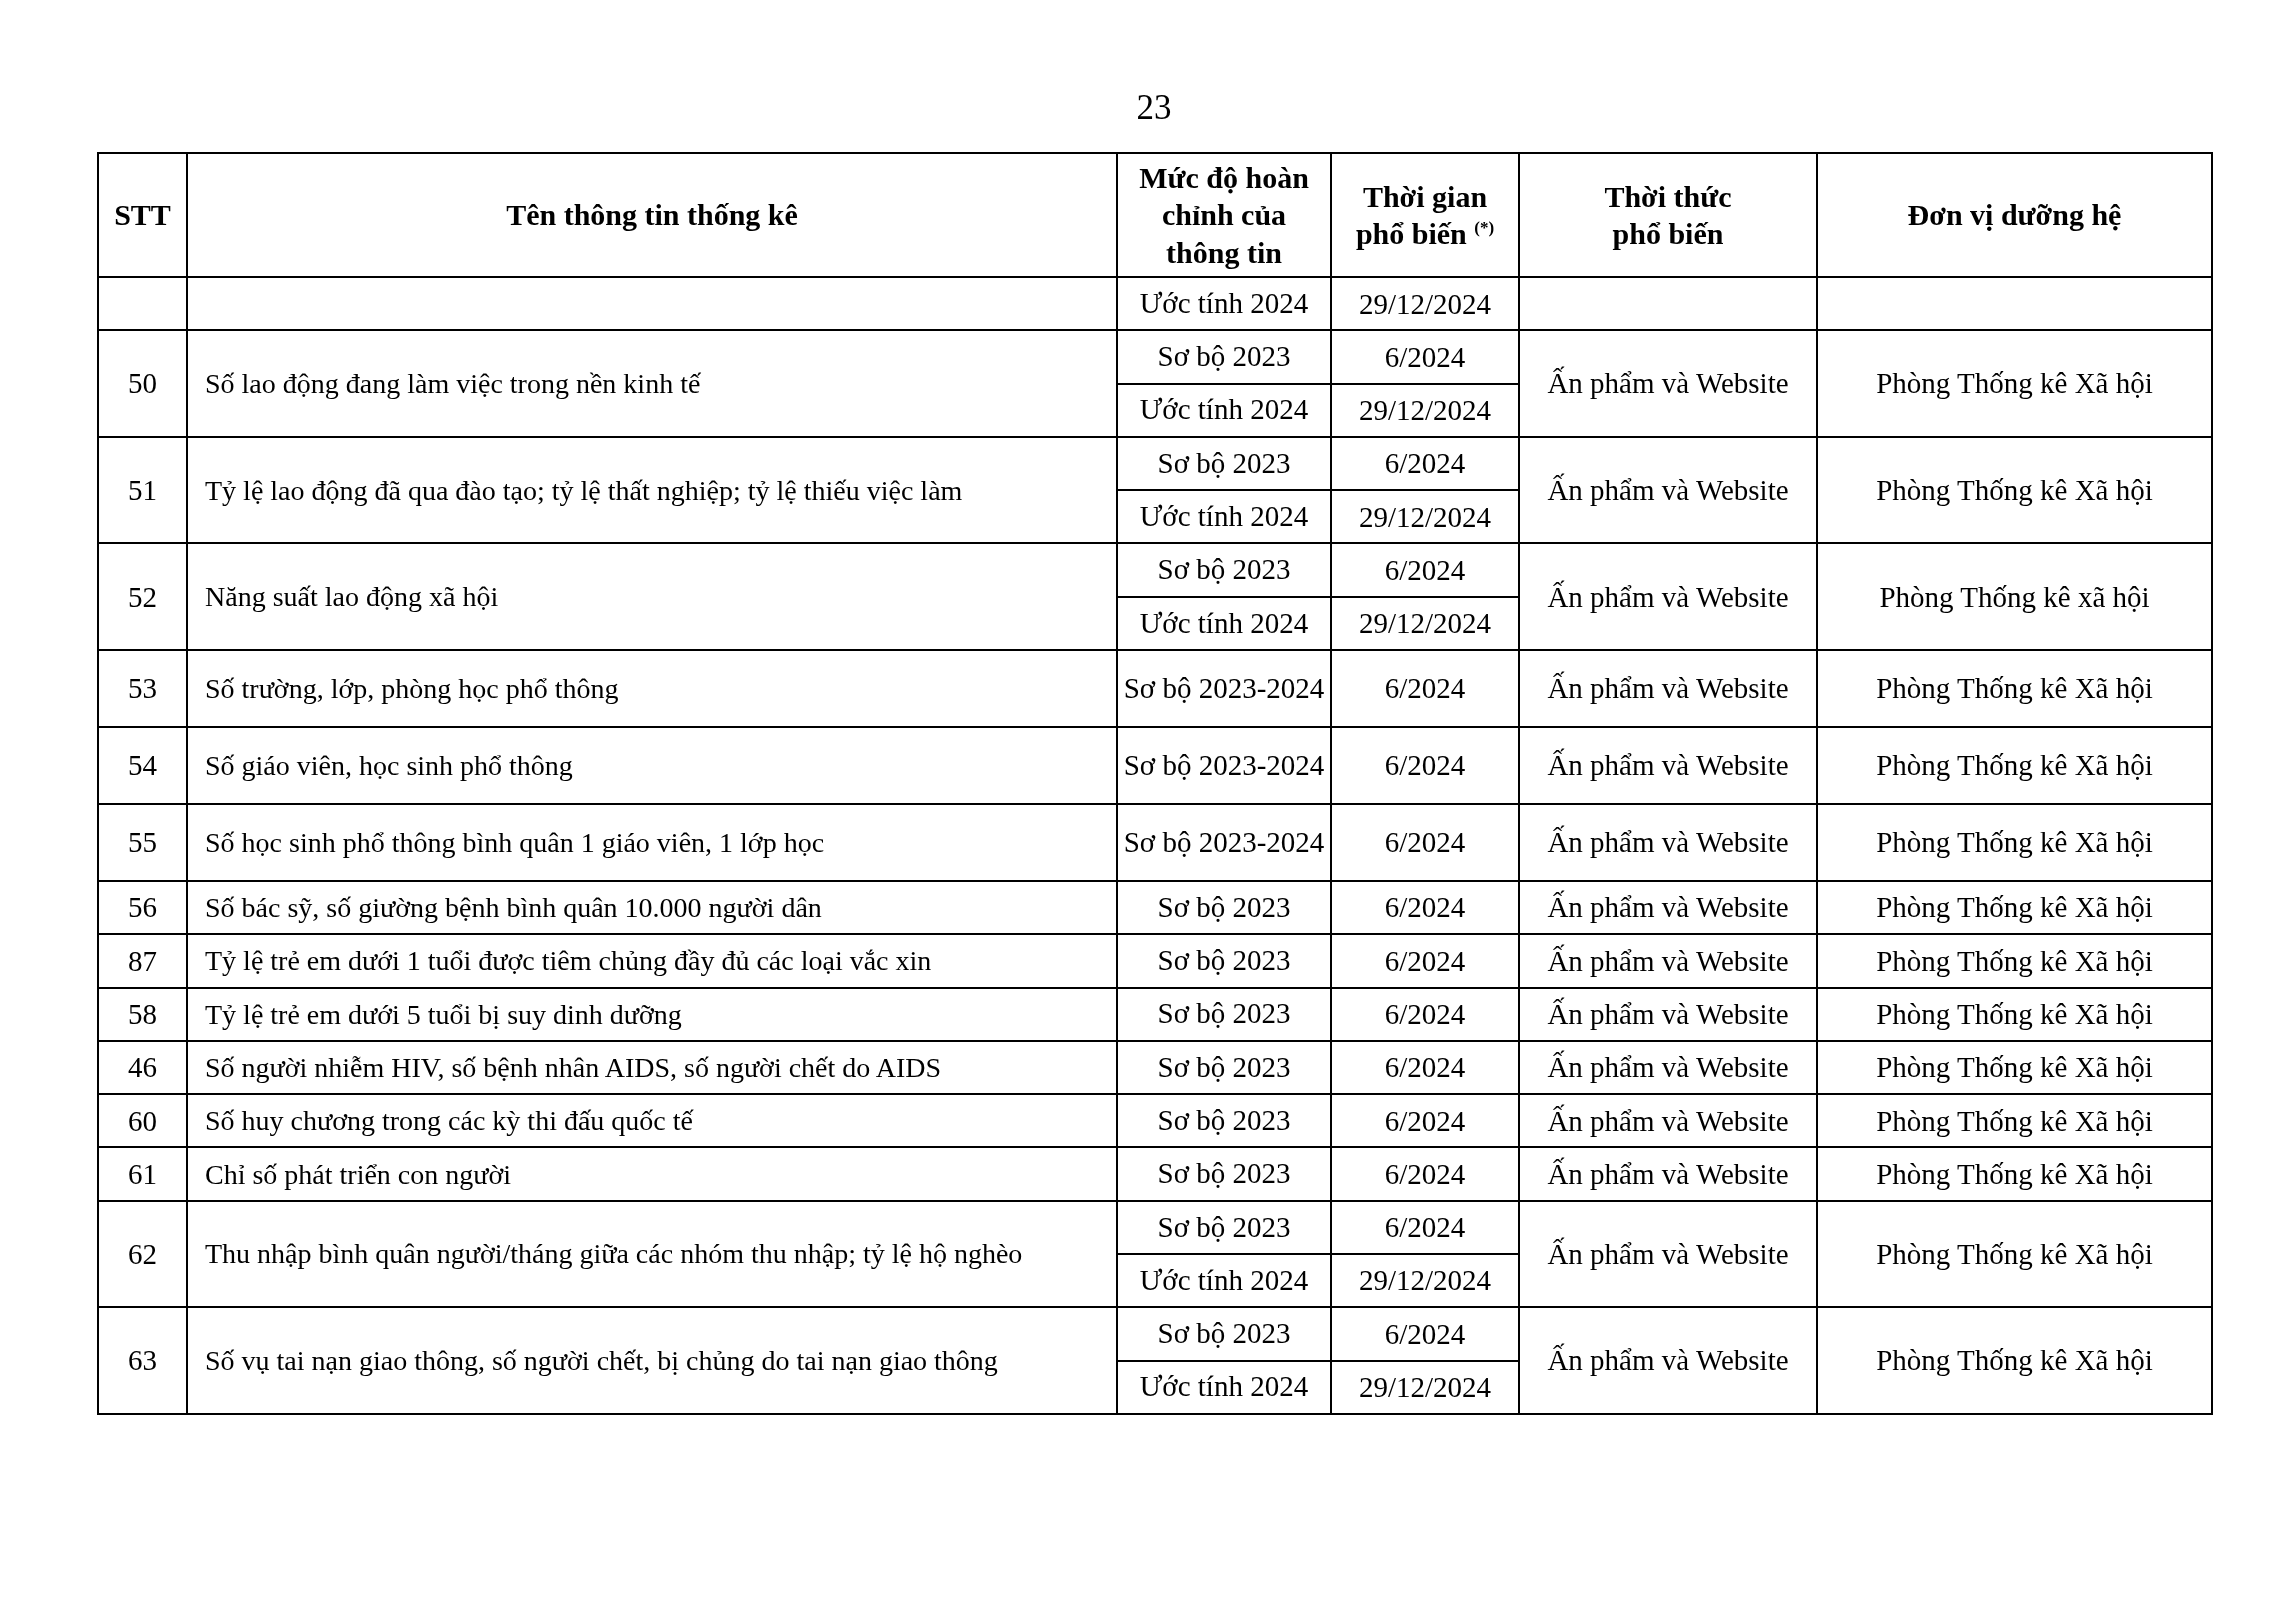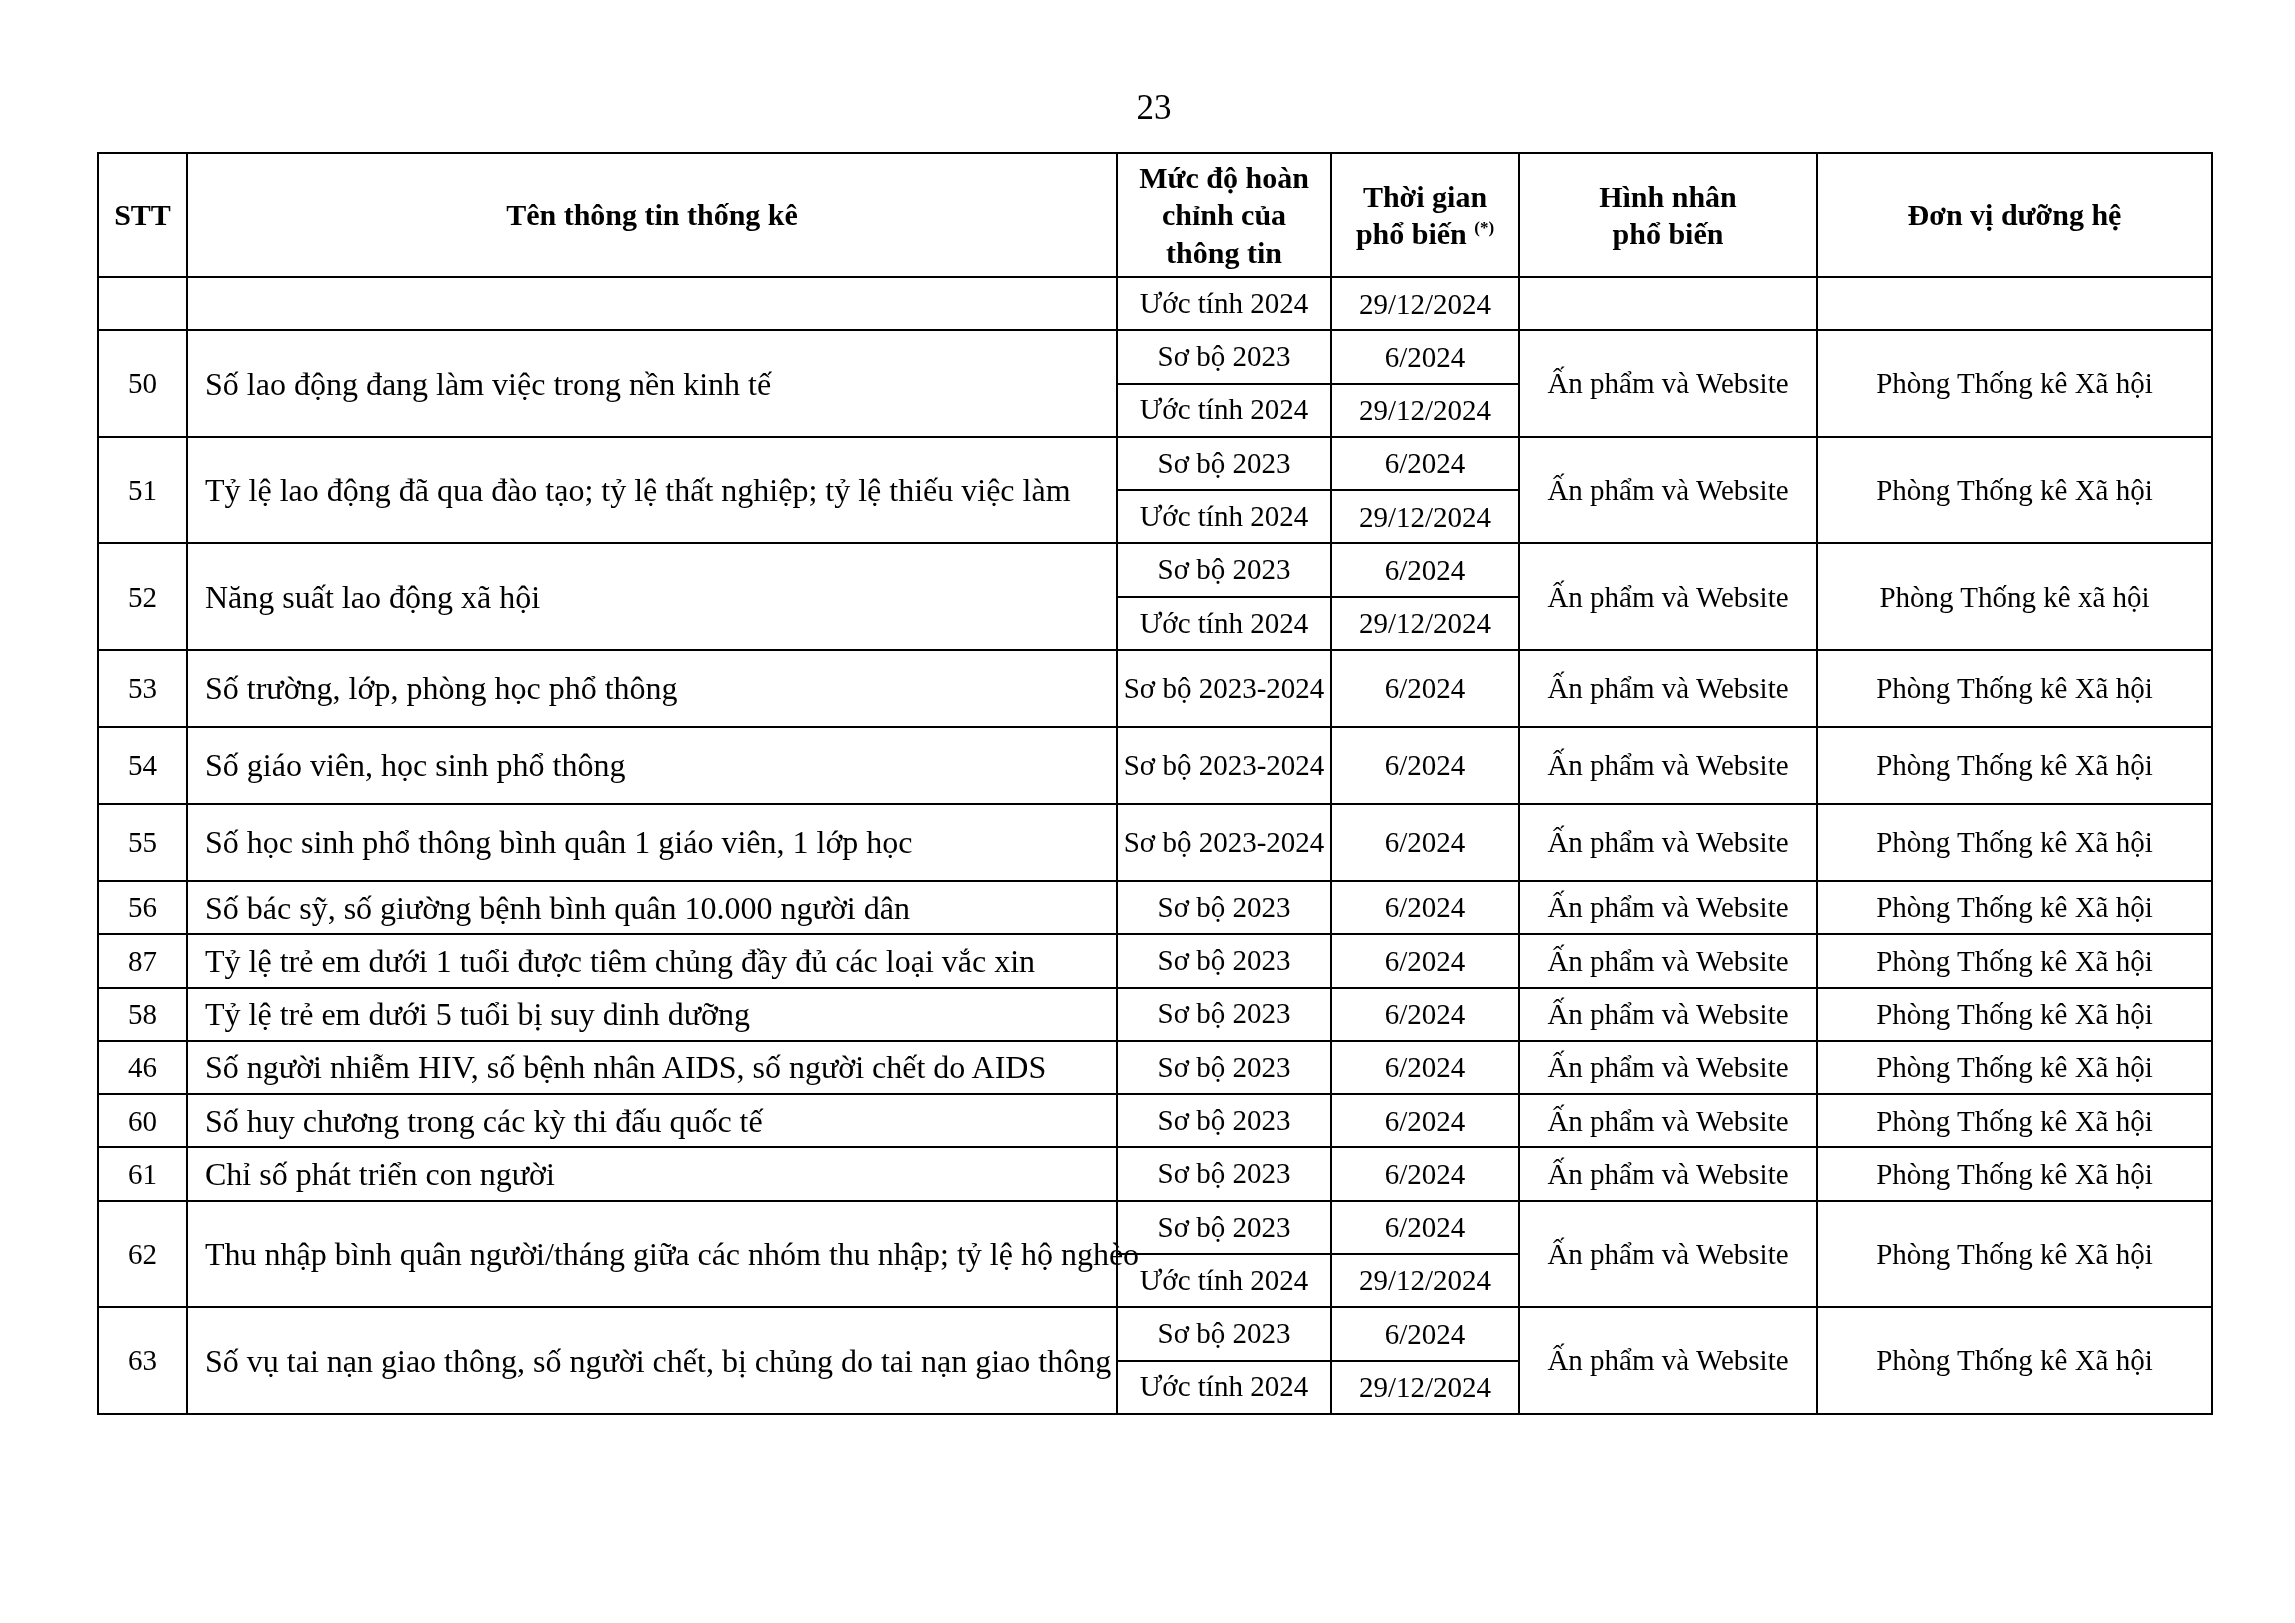--- a/index.html
+++ b/index.html
@@ -49,21 +49,21 @@
   tr.hdr { height: 124px; }
   tr.r78 { height: 51px; }
   tr.r76 { height: 50px; }
   tr.r142 { height: 77px; }
   tr.mj td { border-top-width: 2.6px; }
   td.name {
     text-align: left;
     padding-left: 17px;
     padding-right: 2.6px;
     white-space: nowrap;
-    font-size: 32px;
+    font-size: 28px;
   }
   td.comp { line-height: 1.5; }
   th.form-th { padding: 3.9px 59px; }
   th.time-th sup {
     font-size: 17px;
     vertical-align: super;
     line-height: 0;
   }
 </style>
 </head>
@@ -80,21 +80,21 @@
     <col style="width:298px">
     <col style="width:395px">
   </colgroup>
 
   <tbody>
       <tr class="hdr">
     <th>STT</th>
     <th>Tên thông tin thống kê</th>
     <th>Mức độ hoàn chỉnh của thông tin</th>
     <th class="time-th"><span>Thời gian phổ biến</span> <sup>(*)</sup></th>
-    <th class="form-th">Hình nhân phổ biến</th>
+    <th class="form-th">Thời thức phổ biến</th>
     <th>Đơn vị dưỡng hệ</th>
   </tr>
 
   <tr class="r78">
     <td class="stt"></td>
     <td class="name"></td>
     <td class="comp">Ước tính 2024</td>
     <td>29/12/2024</td>
     <td></td>
     <td></td>

